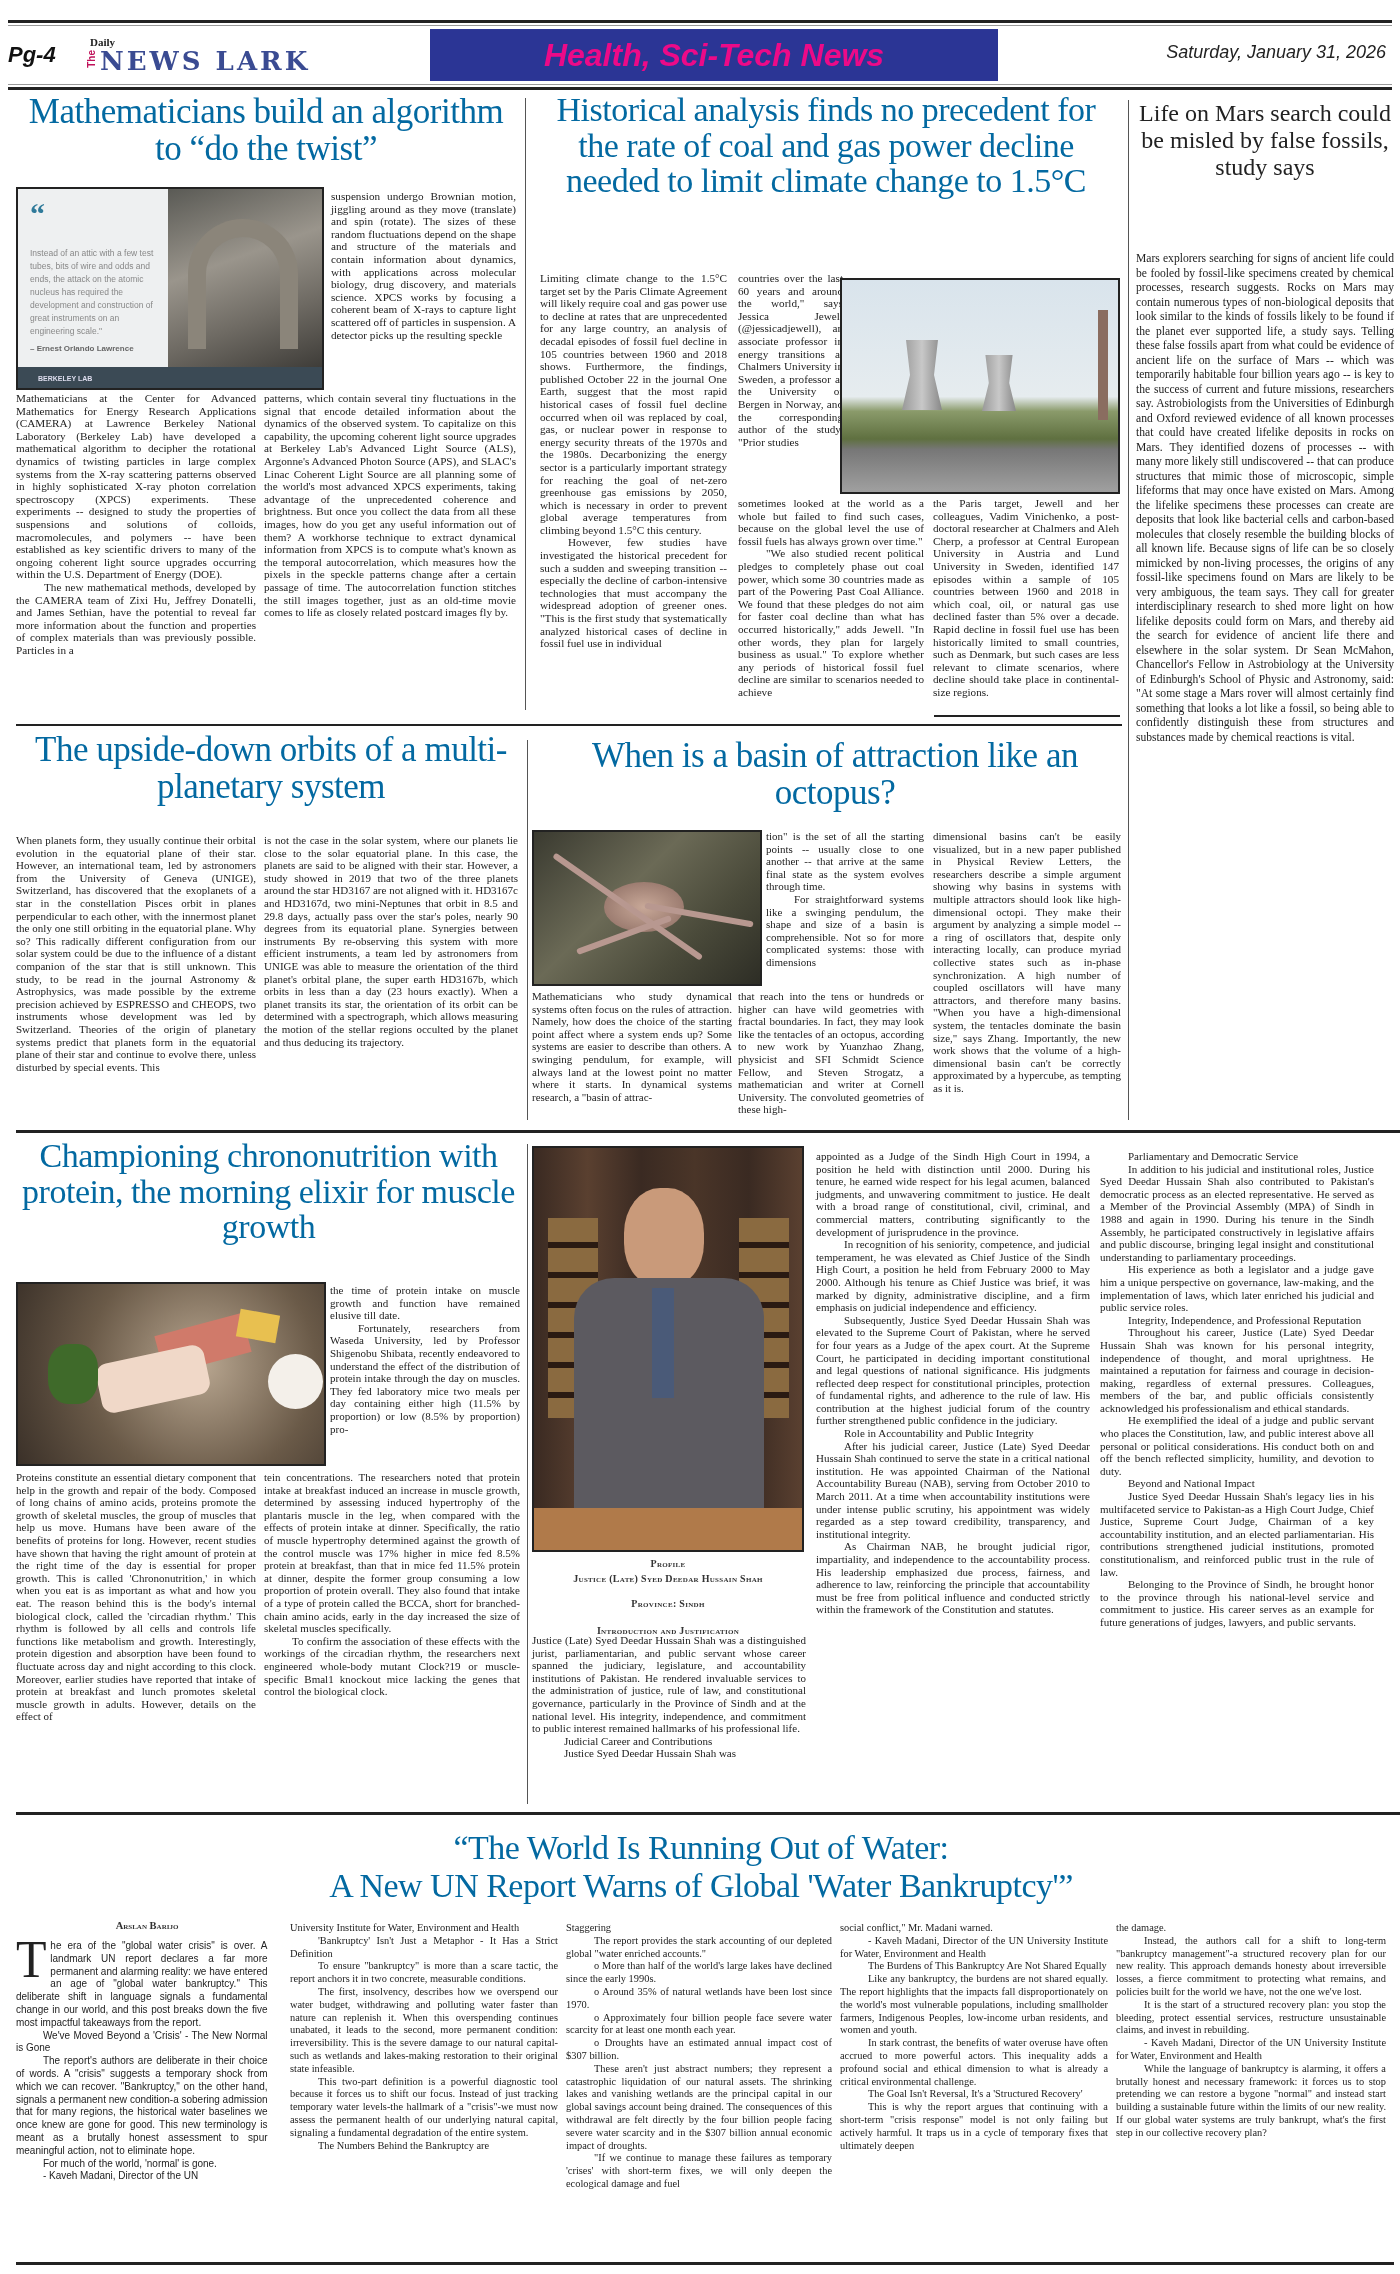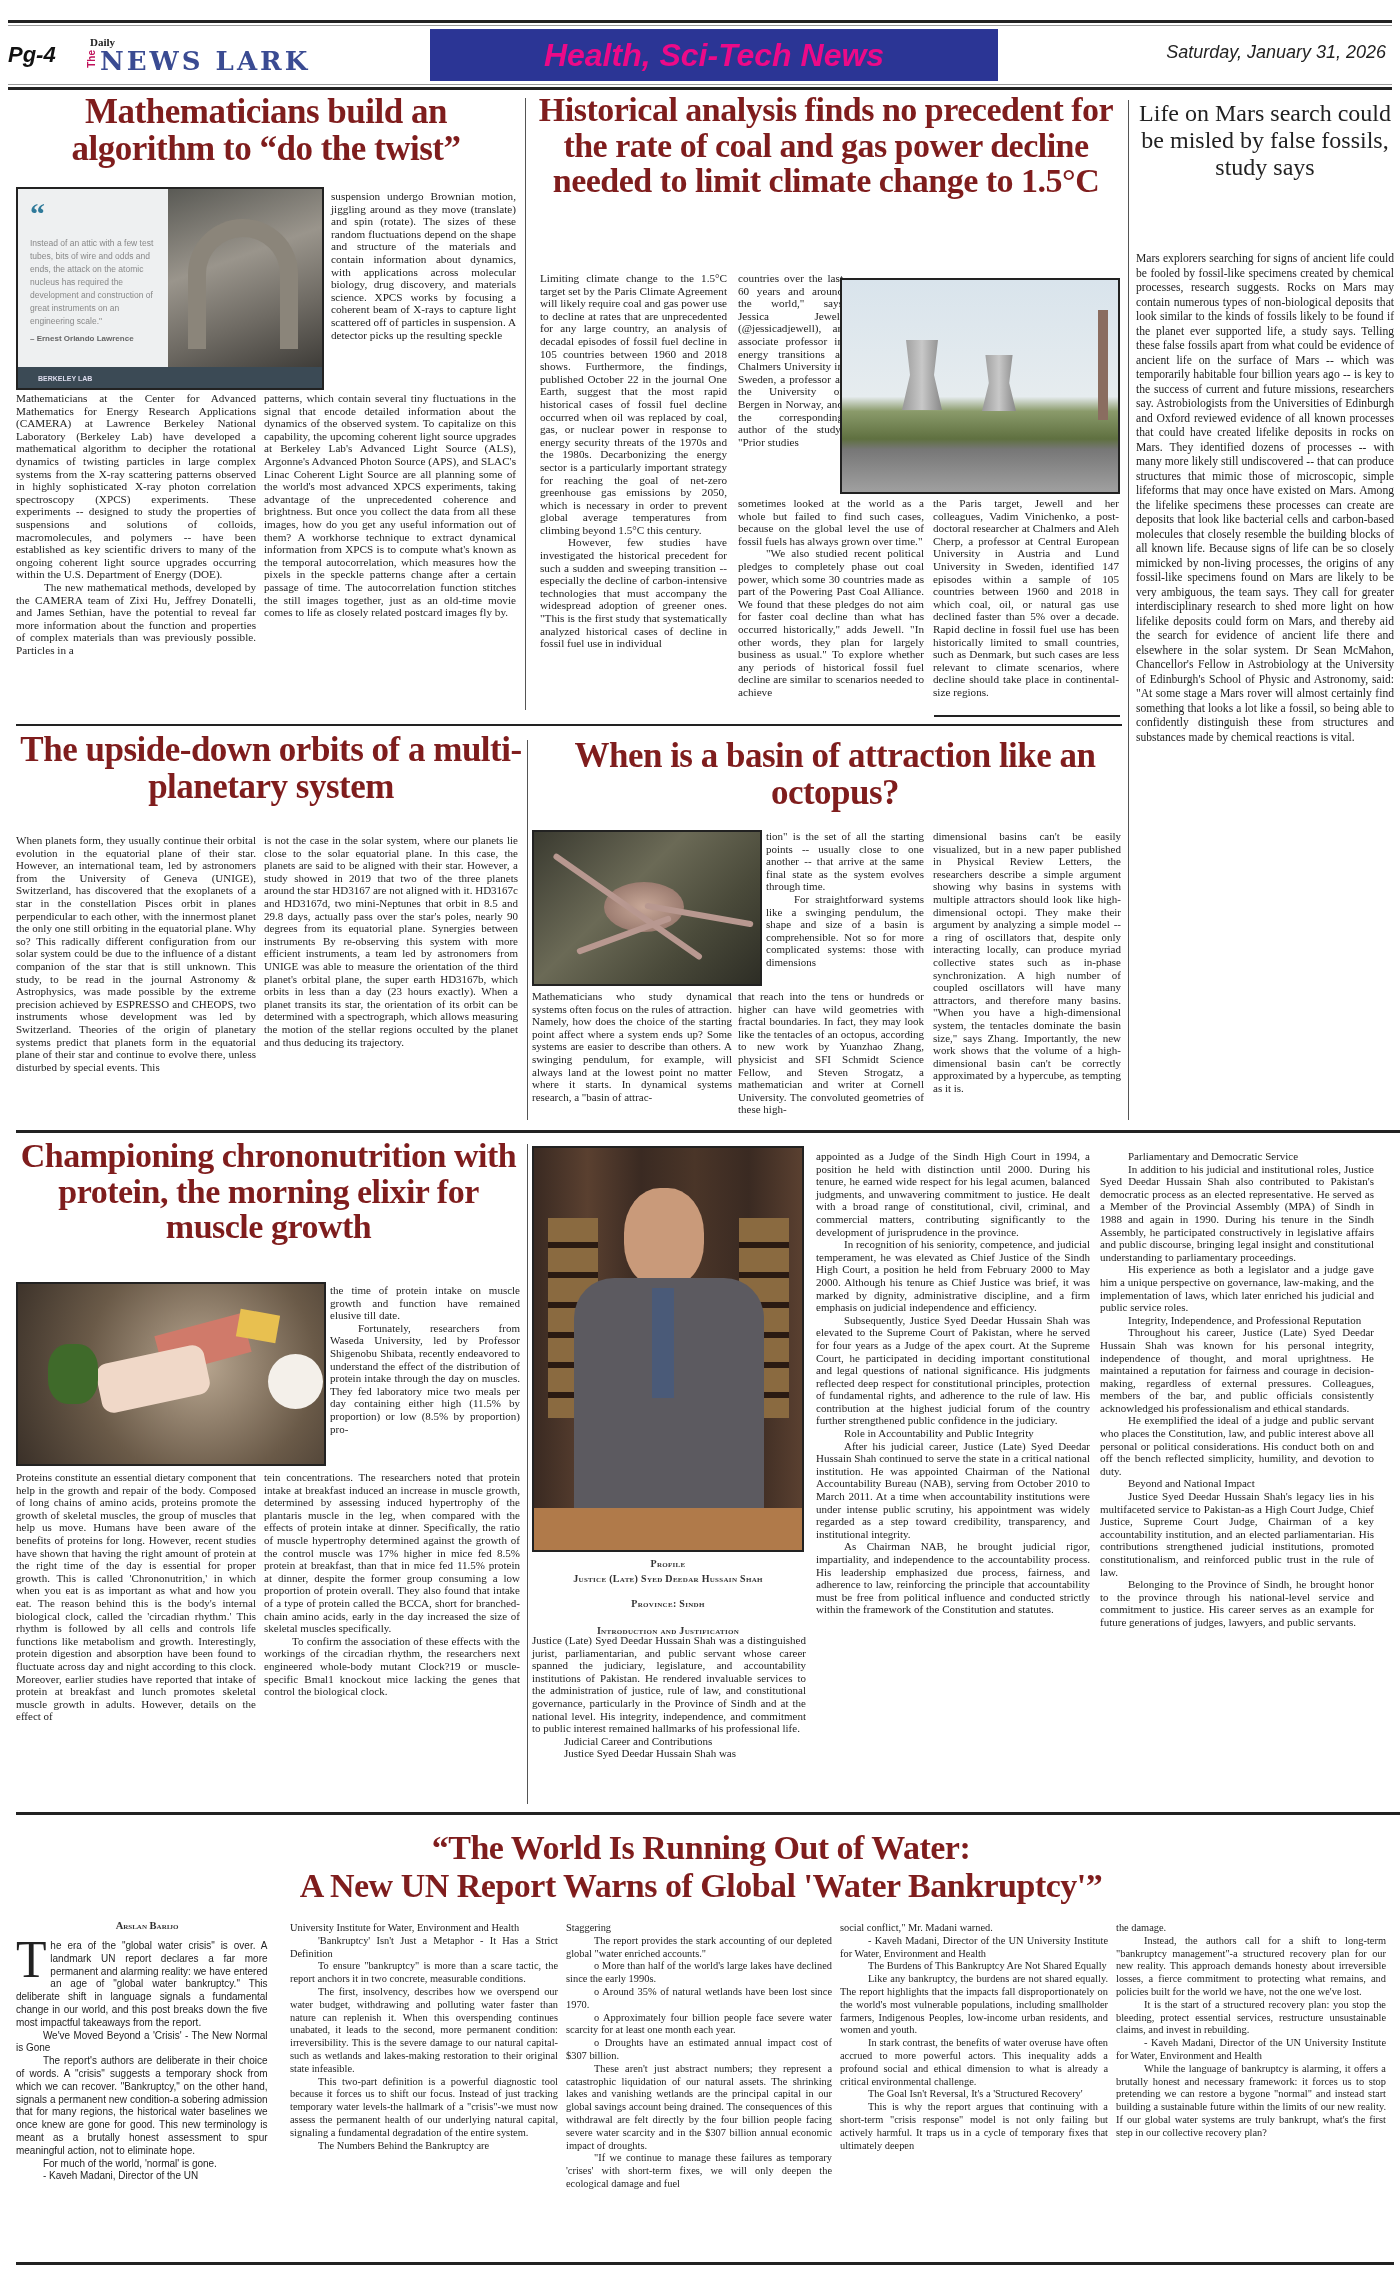--- a/index.html
+++ b/index.html
@@ -5,21 +5,21 @@
 *{box-sizing:border-box;margin:0;padding:0}
 body{width:1400px;height:2274px;background:#fff;font-family:"Liberation Serif",serif;color:#222;position:relative;overflow:hidden}
 .abs{position:absolute}
 .rule{position:absolute;background:#222}
 .masthead .pg{position:absolute;left:8px;top:42px;font:italic bold 22px "Liberation Sans",sans-serif;color:#111}
 .masthead .daily{position:absolute;left:90px;top:36px;font:bold 11px "Liberation Serif",serif;color:#222}
 .masthead .the{position:absolute;left:86px;top:50px;font:bold 10px "Liberation Sans",sans-serif;color:#c0125a;writing-mode:vertical-rl;transform:rotate(180deg)}
 .masthead .logo{position:absolute;left:100px;top:46px;font:bold 26px "DejaVu Serif",serif;color:#3a4b92;letter-spacing:3px}
 .masthead .section{position:absolute;left:430px;top:29px;width:568px;height:52px;background:#2b3595;display:flex;align-items:center;justify-content:center;font:italic bold 32px "Liberation Sans",sans-serif;color:#ec0a88}
 .masthead .date{position:absolute;right:14px;top:42px;font:italic 18px "Liberation Sans",sans-serif;color:#222}
-h1.hl{font-family:"Liberation Serif",serif;font-weight:bold;text-align:center;color:#7f1d1d;line-height:1.05;letter-spacing:-0.5px}
+h1.hl{font-family:"Liberation Serif",serif;font-weight:normal;text-align:center;color:#0369a1;line-height:1.05;letter-spacing:-0.5px}
 .body{font-size:11.2px;line-height:12.6px;text-align:justify;color:#222}
 .body p{text-indent:0}
 .body p.ind{text-indent:28px}
 .col{position:absolute}
 .img{position:absolute;border:2px solid #222;overflow:hidden}
 .vline{position:absolute;width:1px;background:#555}
 .caption{font-size:10px;text-align:center;font-weight:bold;font-variant:small-caps;color:#333;letter-spacing:.3px}
 .dropcap{float:left;font-size:52px;line-height:40px;padding-right:4px;font-family:"Liberation Serif",serif}
 </style>
 </head>
@@ -36,21 +36,21 @@
   <span class="date">Saturday, January 31, 2026</span>
   <div class="rule" style="left:8px;top:84px;width:1384px;height:1px;background:#999"></div>
   <div class="rule" style="left:8px;top:87px;width:1384px;height:3px"></div>
 </div>
 
 <div>
   <h1 class="hl abs" style="left:16px;top:94px;width:500px;font-size:35px">Mathematicians build an algorithm to “do the twist”</h1>
   <div class="img" style="left:16px;top:187px;width:308px;height:203px;background:#e9ecee">
     <div class="abs" style="left:0;top:0;width:150px;height:178px;background:#eef0f1;padding:14px 12px">
       <div style="font:bold 30px 'Liberation Serif',serif;color:#2f7a9a;line-height:22px">“</div>
-      <div style="font:8.5px 'Liberation Sans',sans-serif;color:#888;line-height:13px;margin-top:12px">Instead of an attic with a few test tubes, bits of wire and odds and ends, the attack on the atomic nucleus has required the development and construction of great instruments on an engineering scale."</div>
+      <div style="font:8.5px 'Liberation Sans',sans-serif;color:#888;line-height:13px;margin-top:22px">Instead of an attic with a few test tubes, bits of wire and odds and ends, the attack on the atomic nucleus has required the development and construction of great instruments on an engineering scale."</div>
       <div style="font:bold 8px 'Liberation Sans',sans-serif;color:#666;margin-top:6px">– Ernest Orlando Lawrence</div>
     </div>
     <div class="abs" style="left:150px;top:0;width:156px;height:178px;background:linear-gradient(160deg,#5a5a55,#9a958c 40%,#6e6a63 70%,#3e3c38)">
       <div class="abs" style="left:20px;top:30px;width:110px;height:130px;border:18px solid #8b857a;border-bottom:none;border-radius:60px 60px 0 0"></div>
     </div>
     <div class="abs" style="left:0;top:178px;width:306px;height:23px;background:#3b4a55;color:#dde;font:bold 7px 'Liberation Sans',sans-serif;padding:8px 0 0 20px">BERKELEY LAB</div>
   </div>
   <div class="col body" style="left:331px;top:190px;width:185px">suspension undergo Brownian motion, jiggling around as they move (translate) and spin (rotate). The sizes of these random fluctuations depend on the shape and structure of the materials and contain information about dynamics, with applications across molecular biology, drug discovery, and materials science. XPCS works by focusing a coherent beam of X-rays to capture light scattered off of particles in suspension. A detector picks up the resulting speckle</div>
   <div class="col body" style="left:16px;top:392px;width:240px">
     <p>Mathematicians at the Center for Advanced Mathematics for Energy Research Applications (CAMERA) at Lawrence Berkeley National Laboratory (Berkeley Lab) have developed a mathematical algorithm to decipher the rotational dynamics of twisting particles in large complex systems from the X-ray scattering patterns observed in highly sophisticated X-ray photon correlation spectroscopy (XPCS) experiments. These experiments -- designed to study the properties of suspensions and solutions of colloids, macromolecules, and polymers -- have been established as key scientific drivers to many of the ongoing coherent light source upgrades occurring within the U.S. Department of Energy (DOE).</p>

